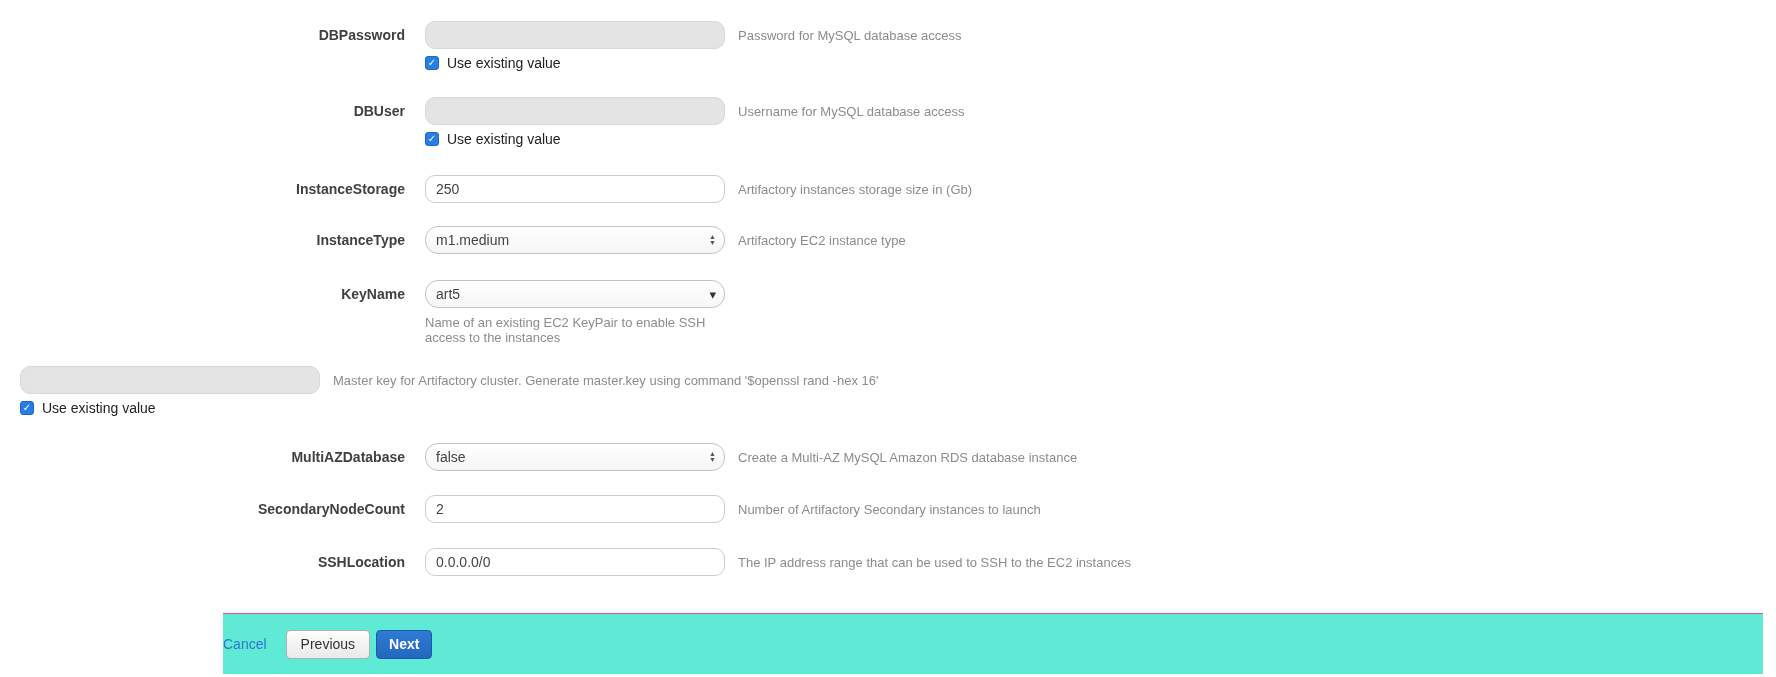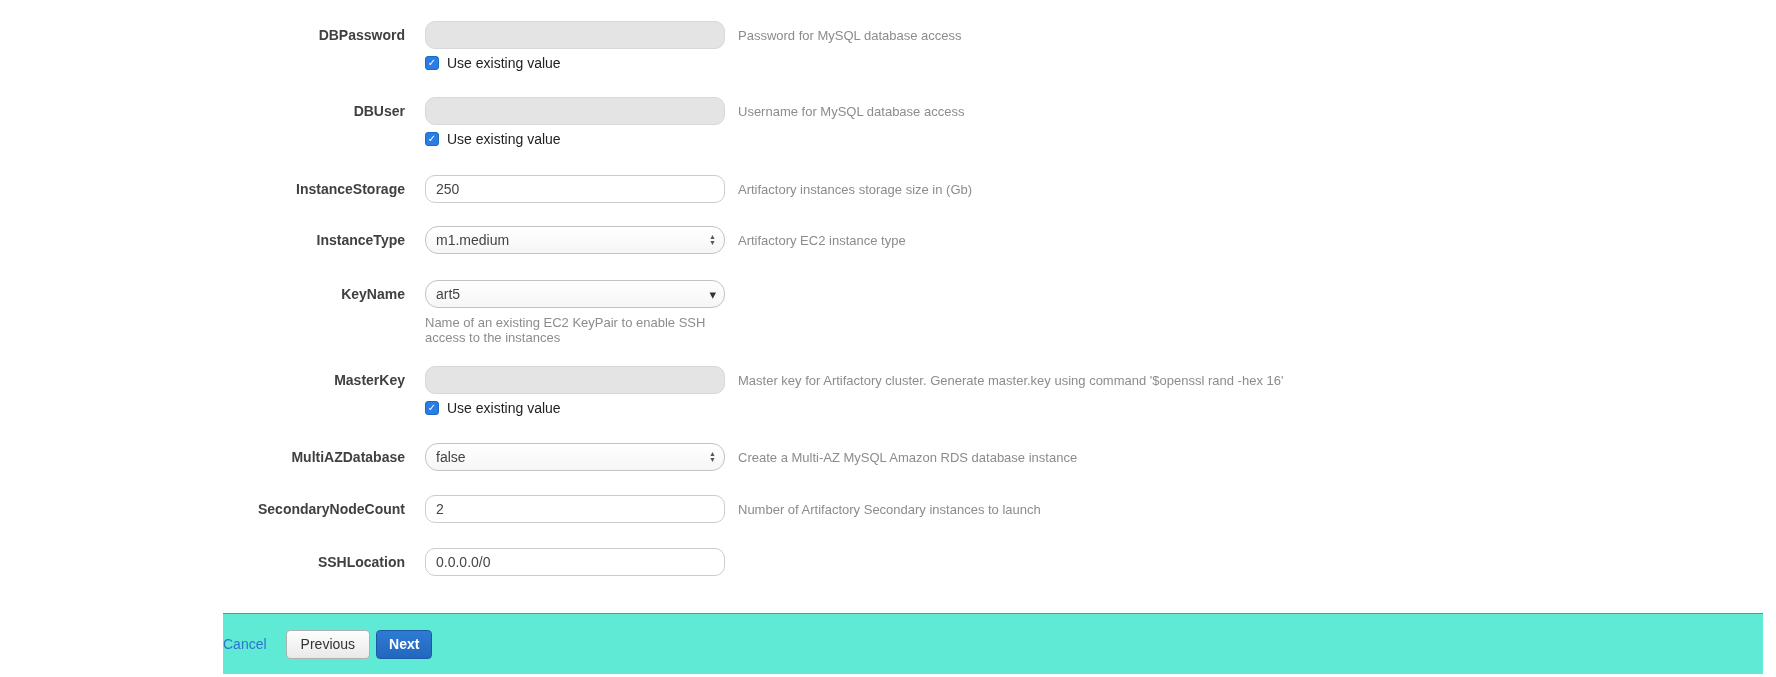--- a/index.html
+++ b/index.html
@@ -168,21 +168,20 @@
     <div class="col-control">
       <div class="dropdown-box">
         <span class="select-value">art5</span>
         <span class="caret">▾</span>
       </div>
       <div class="help-text">Name of an existing EC2 KeyPair to enable SSH access to the instances</div>
     </div>
   </div>
 
   <div class="row mb27">
-    <div class="col-label">MasterKey</div>
     <div class="col-control">
       <input class="text-input disabled" type="text" disabled="" value="" style="">
       <div class="checkbox-row">
         <span class="checkbox">
             <span class="check">✓</span>
           </span>
         <span>Use existing value</span>
       </div>
     </div>
     <div class="col-desc">Master key for Artifactory cluster. Generate master.key using command '$openssl rand -hex 16'</div>
@@ -208,20 +207,21 @@
       <input class="text-input" type="text" value="2" style="">
     </div>
     <div class="col-desc">Number of Artifactory Secondary instances to launch</div>
   </div>
 
   <div class="row">
     <div class="col-label">SSHLocation</div>
     <div class="col-control">
       <input class="text-input" type="text" value="0.0.0.0/0" style="">
     </div>
+    <div class="col-desc">The IP address range that can be used to SSH to the EC2 instances</div>
   </div>
 
 </div>
 
 <div class="footer">
   <a class="cancel-link">Cancel</a>
   <button class="btn btn-previous">Previous</button>
   <button class="btn btn-next">Next</button>
 </div>
 

